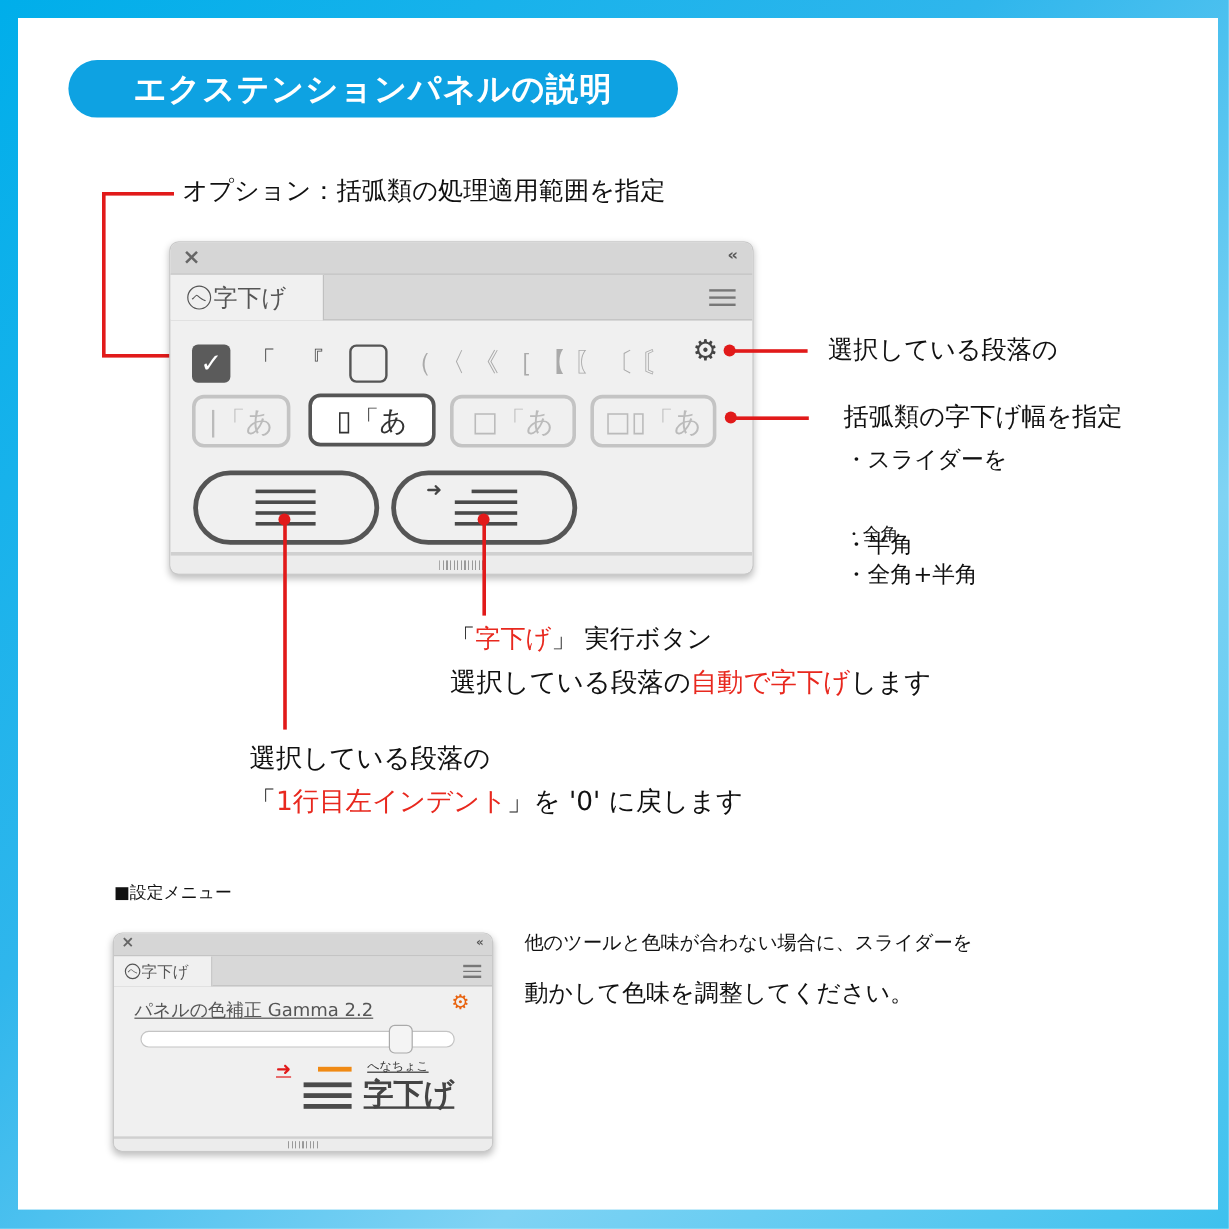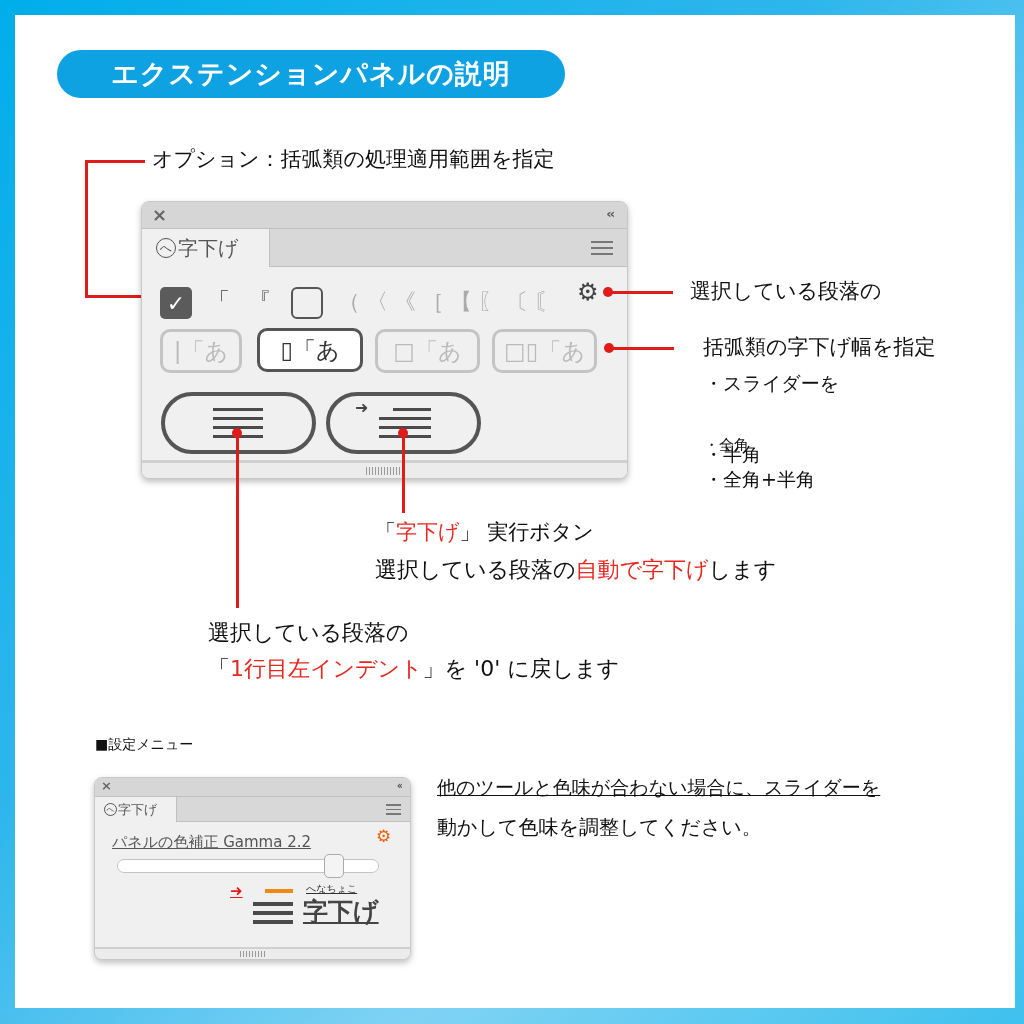--- a/index.html
+++ b/index.html
@@ -190,14 +190,14 @@
   <div class="abs" style="left:158px; top:133px; width:40px; height:4px; background:#4a4a4a;"></div>
   <div class="abs" style="left:158px; top:142px; width:40px; height:4px; background:#4a4a4a;"></div>
   <div class="abs" style="left:211px; top:104px; font-size:10px; color:#333; white-space:nowrap;">へなちょこ</div>
   <div class="abs" style="left:208px; top:117px; font-size:25px; font-weight:bold; color:#444; white-space:nowrap;">字下げ</div>
 
   <div class="footer" style="height:12px; border-top-width:2px;">
     <div class="grip" style="top:2px; width:26px; height:6px;"></div>
   </div>
 </div>
 
-<div class="label" style="left:437px; top:776px; font-size:19px;text-decoration:underline;">他のツールと色味が合わない場合に、スライダーを</div>
+<div class="label" style="left:437px; top:776px; font-size:16px;">他のツールと色味が合わない場合に、スライダーを</div>
 <div class="label" style="left:437px; top:815px; font-size:20px;">動かして色味を調整してください。</div>
 
 </body></html>

